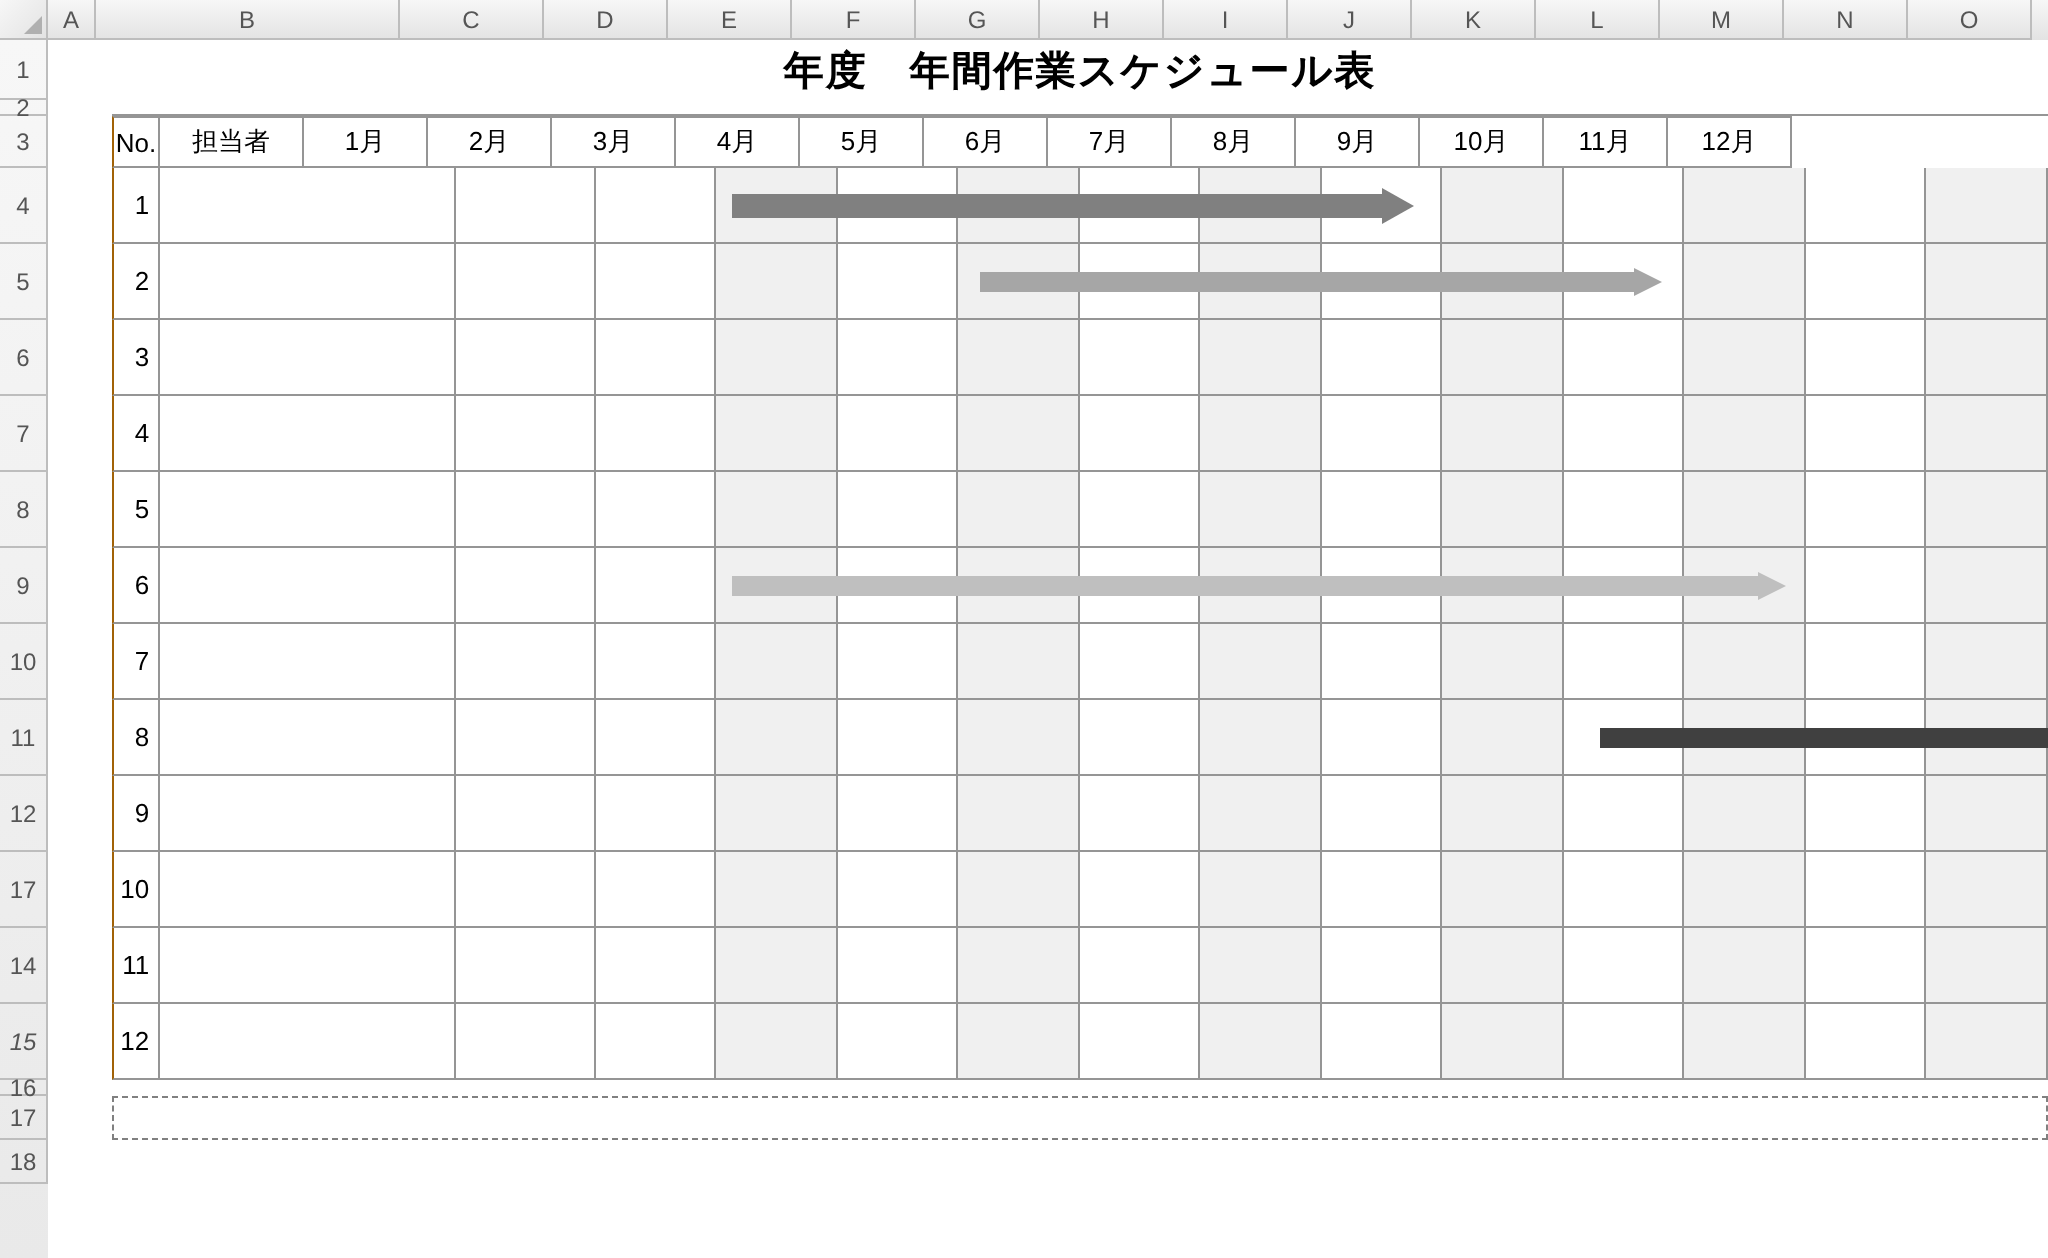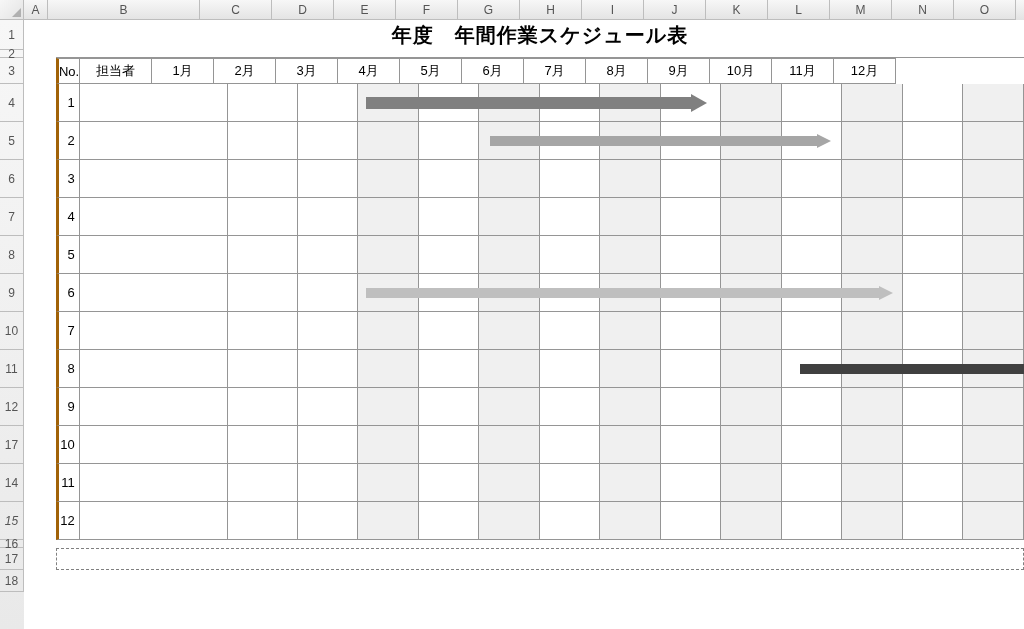--- a/index.html
+++ b/index.html
@@ -124,21 +124,21 @@
     height: 38px;
     position: relative;
   }
   .shade { background: #f0f0f0; }
   .no-cell { justify-content: flex-end; padding-right: 4px; }
   
   .wA { width: 24px; }
   .wB { width: 152px; }
   .wC { width: 72px; text-align: right; }
   .wM { width: 62px; }
-  .left-border-thick  { border-left: 3px solid #a16207; }
+  .left-border-thick  { border-left: 1px solid #a16207; }
 
   
   .remarks-row {
     display: flex;
     width: 100%;
     height: 22px;
   }
   .remarks-cell {
     flex: 1;
     border: 1px dashed #808080;

